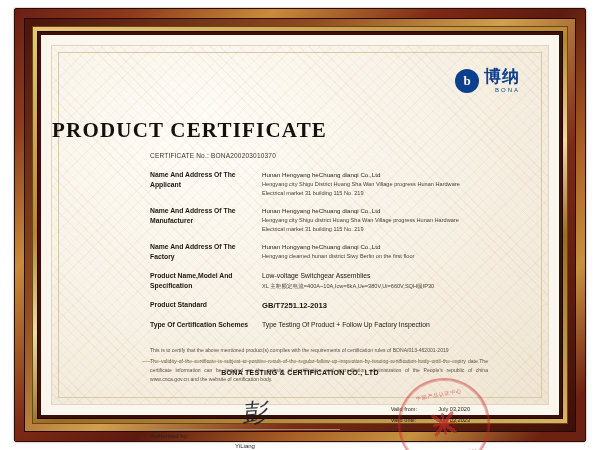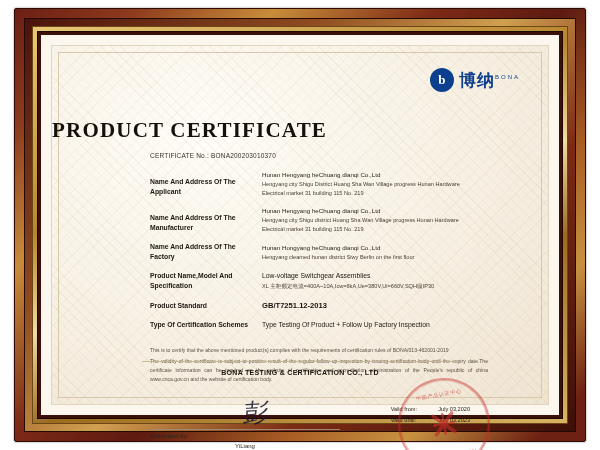--- a/index.html
+++ b/index.html
@@ -72,40 +72,40 @@
     position:absolute;right:28px;top:22px;
     display:flex;align-items:center;gap:5px;
   }
   .logo-mark{
     width:24px;height:24px;border-radius:50%;
     background:#0d3f8f;
     display:flex;align-items:center;justify-content:center;
     color:#fff;font-size:13px;font-weight:bold;
     font-family:"Liberation Serif", serif;
   }
-  .logo-text{display:flex;line-height:1;justify-content:center;}
+  .logo-text{display:flex;flex-direction:column;line-height:1;justify-content:center;}
   .logo-cn{font-size:17px;color:#0d3f8f;font-weight:bold;letter-spacing:1px;font-family:"DejaVu Sans", sans-serif;}
   .logo-en{font-size:6px;color:#0d3f8f;letter-spacing:2px;text-align:right;margin-top:2px;}
 
   
   .title{
     position:absolute;left:0;right:0;top:72px;
     text-align:left;
     font-family:"Liberation Serif", serif;
     font-size:21px;font-weight:bold;letter-spacing:1.2px;
     color:#15100c;
   }
   .cert-no{
     position:absolute;left:98px;top:106px;
     font-size:6.5px;color:#3a3228;letter-spacing:.2px;
   }
 
   
   .rows{position:absolute;left:98px;top:124px;right:70px;}
-  .row{display:flex;margin-bottom:9px;align-items:flex-end;}
+  .row{display:flex;margin-bottom:9px;}
   .row-label{
     width:112px;flex:0 0 112px;
     font-size:6.8px;font-weight:bold;color:#1d1710;
     line-height:1.45;text-align:left;
   }
   .row-value{
     flex:1;
     font-size:6.2px;color:#2b2419;line-height:1.5;
   }
   .row-value.em{font-size:7.6px;font-weight:bold;color:#17120c;}

